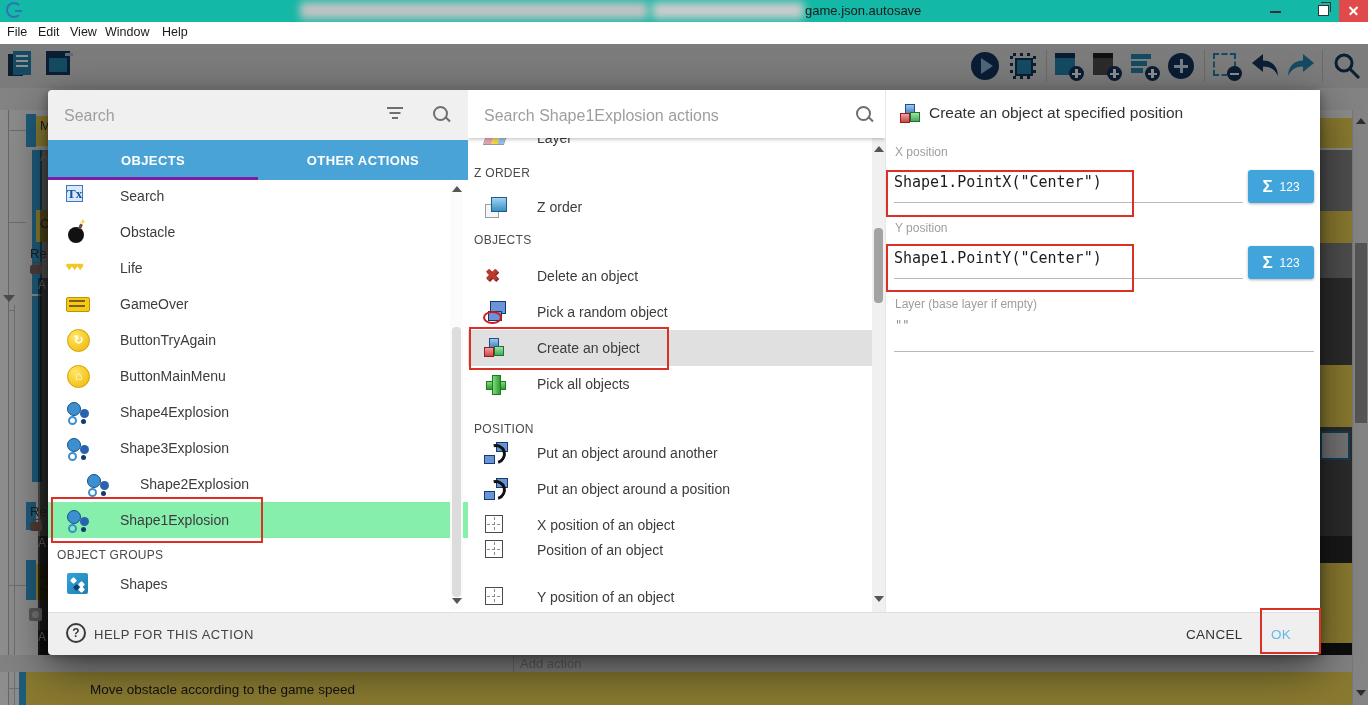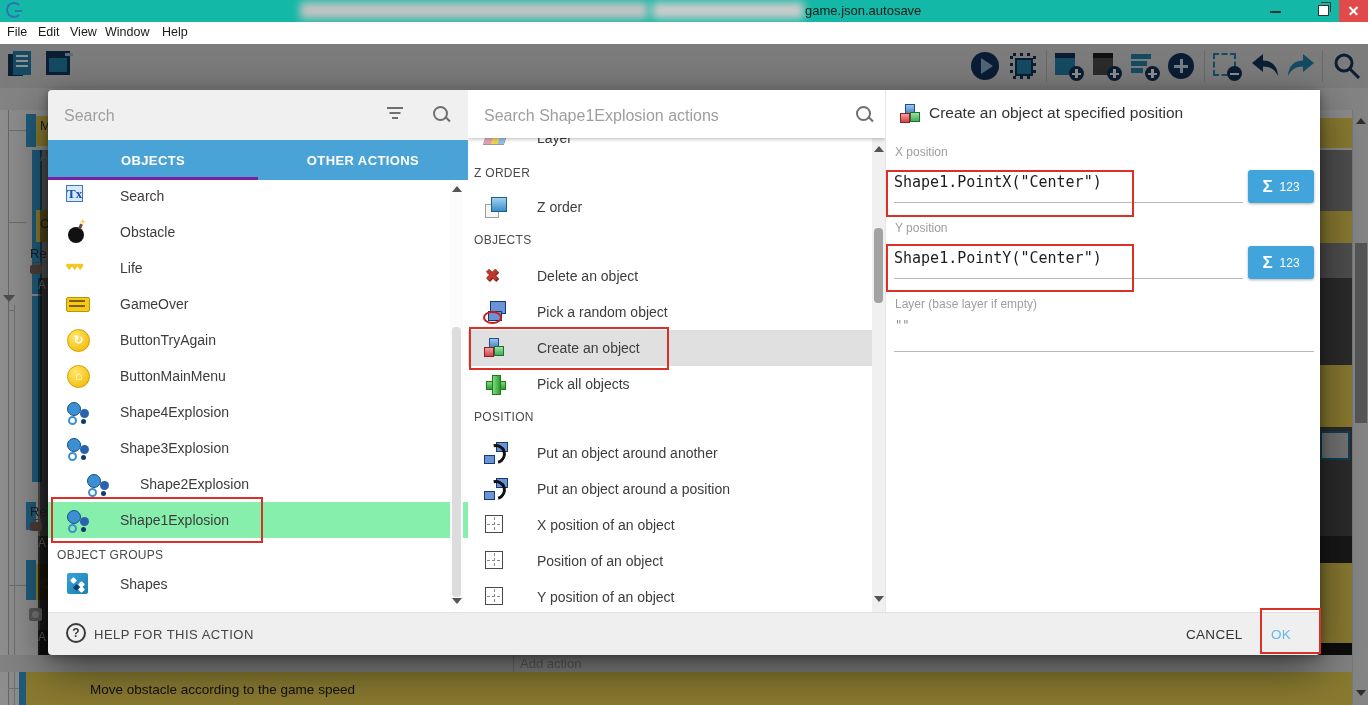--- a/index.html
+++ b/index.html
@@ -479,21 +479,21 @@
           </span>
         <span class="rowlabel">Create an object</span>
       </div>
       <div class="mrow" style="top:276px;">
         <span class="aicon i-pickall">
             <span class="h"></span>
             <span class="v"></span>
           </span>
         <span class="rowlabel">Pick all objects</span>
       </div>
-      <span class="sect-header" style="left:6px;top:320px;">POSITION</span>
+      <span class="sect-header" style="left:6px;top:332px;">POSITION</span>
       <div class="mrow" style="top:381px;">
         <span class="aicon i-around">
             <span class="s1"></span>
             <span class="s2"></span>
             <span class="arc"></span>
           </span>
         <span class="rowlabel">Put an object around a position</span>
       </div>
       <div class="mrow" style="top:345px;">
         <span class="aicon i-around">
@@ -502,21 +502,21 @@
             <span class="arc"></span>
           </span>
         <span class="rowlabel">Put an object around another</span>
       </div>
       <div class="mrow" style="top:417px;">
         <span class="aicon i-pos">
             <span class="box"></span>
           </span>
         <span class="rowlabel">X position of an object</span>
       </div>
-      <div class="mrow" style="top:453px;">
+      <div class="mrow" style="top:442px;">
         <span class="aicon i-pos">
             <span class="box"></span>
           </span>
         <span class="rowlabel">Position of an object</span>
       </div>
       <div class="mrow" style="top:489px;">
         <span class="aicon i-pos">
             <span class="box"></span>
           </span>
         <span class="rowlabel">Y position of an object</span>

